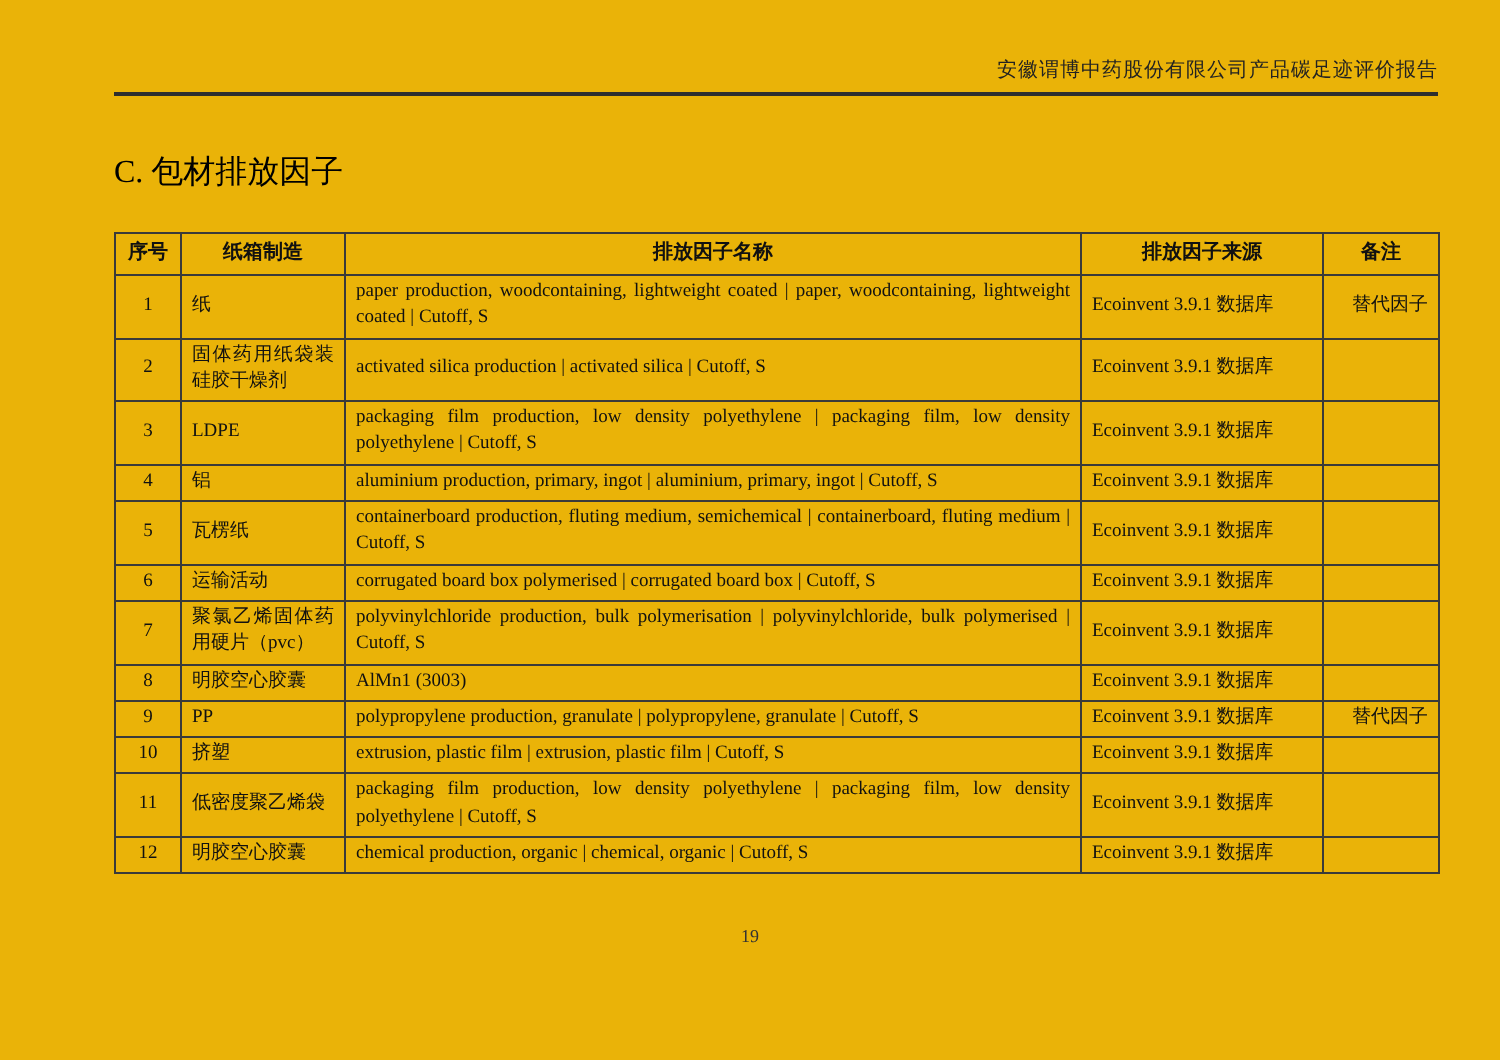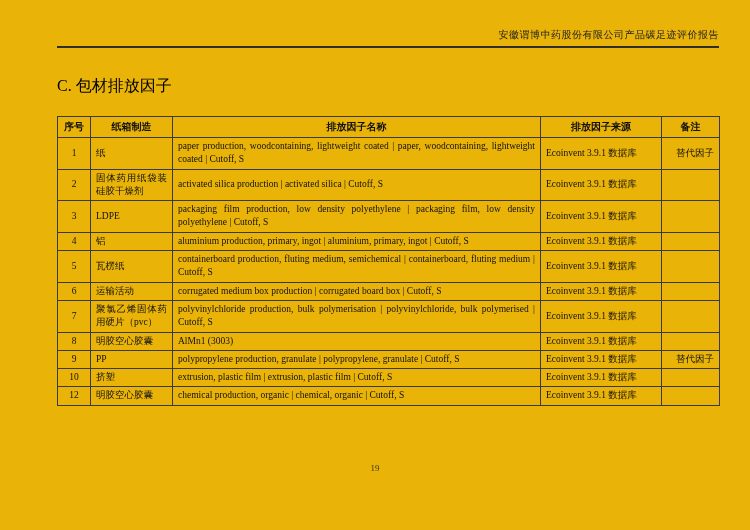--- a/index.html
+++ b/index.html
@@ -110,21 +110,21 @@
       <tr>
         <td class="c-no">5</td>
         <td class="c-act">瓦楞纸</td>
         <td class="c-fac">containerboard production, fluting medium, semichemical | containerboard, fluting medium | Cutoff, S</td>
         <td class="c-src">Ecoinvent 3.9.1 数据库</td>
         <td class="c-note"></td>
       </tr>
       <tr>
         <td class="c-no">6</td>
         <td class="c-act">运输活动</td>
-        <td class="c-fac">corrugated medium box production | corrugated board box | Cutoff, S</td>
+        <td class="c-fac">corrugated board box polymerised | corrugated board box | Cutoff, S</td>
         <td class="c-src">Ecoinvent 3.9.1 数据库</td>
         <td class="c-note"></td>
       </tr>
       <tr>
         <td class="c-no">7</td>
         <td class="c-act">聚氯乙烯固体药用硬片（pvc）</td>
         <td class="c-fac">polyvinylchloride production, bulk polymerisation | polyvinylchloride, bulk polymerised | Cutoff, S</td>
         <td class="c-src">Ecoinvent 3.9.1 数据库</td>
         <td class="c-note"></td>
       </tr>
@@ -143,20 +143,27 @@
         <td class="c-note">替代因子</td>
       </tr>
       <tr>
         <td class="c-no">10</td>
         <td class="c-act">挤塑</td>
         <td class="c-fac">extrusion, plastic film | extrusion, plastic film | Cutoff, S</td>
         <td class="c-src">Ecoinvent 3.9.1 数据库</td>
         <td class="c-note"></td>
       </tr>
       <tr>
+        <td class="c-no">11</td>
+        <td class="c-act">低密度聚乙烯袋</td>
+        <td class="c-fac">packaging film production, low density polyethylene | packaging film, low density polyethylene | Cutoff, S</td>
+        <td class="c-src">Ecoinvent 3.9.1 数据库</td>
+        <td class="c-note"></td>
+      </tr>
+      <tr>
         <td class="c-no">12</td>
         <td class="c-act">明胶空心胶囊</td>
         <td class="c-fac">chemical production, organic | chemical, organic | Cutoff, S</td>
         <td class="c-src">Ecoinvent 3.9.1 数据库</td>
         <td class="c-note"></td>
       </tr>
     </tbody>
   </table>
 
   <div class="page-number">19</div>

